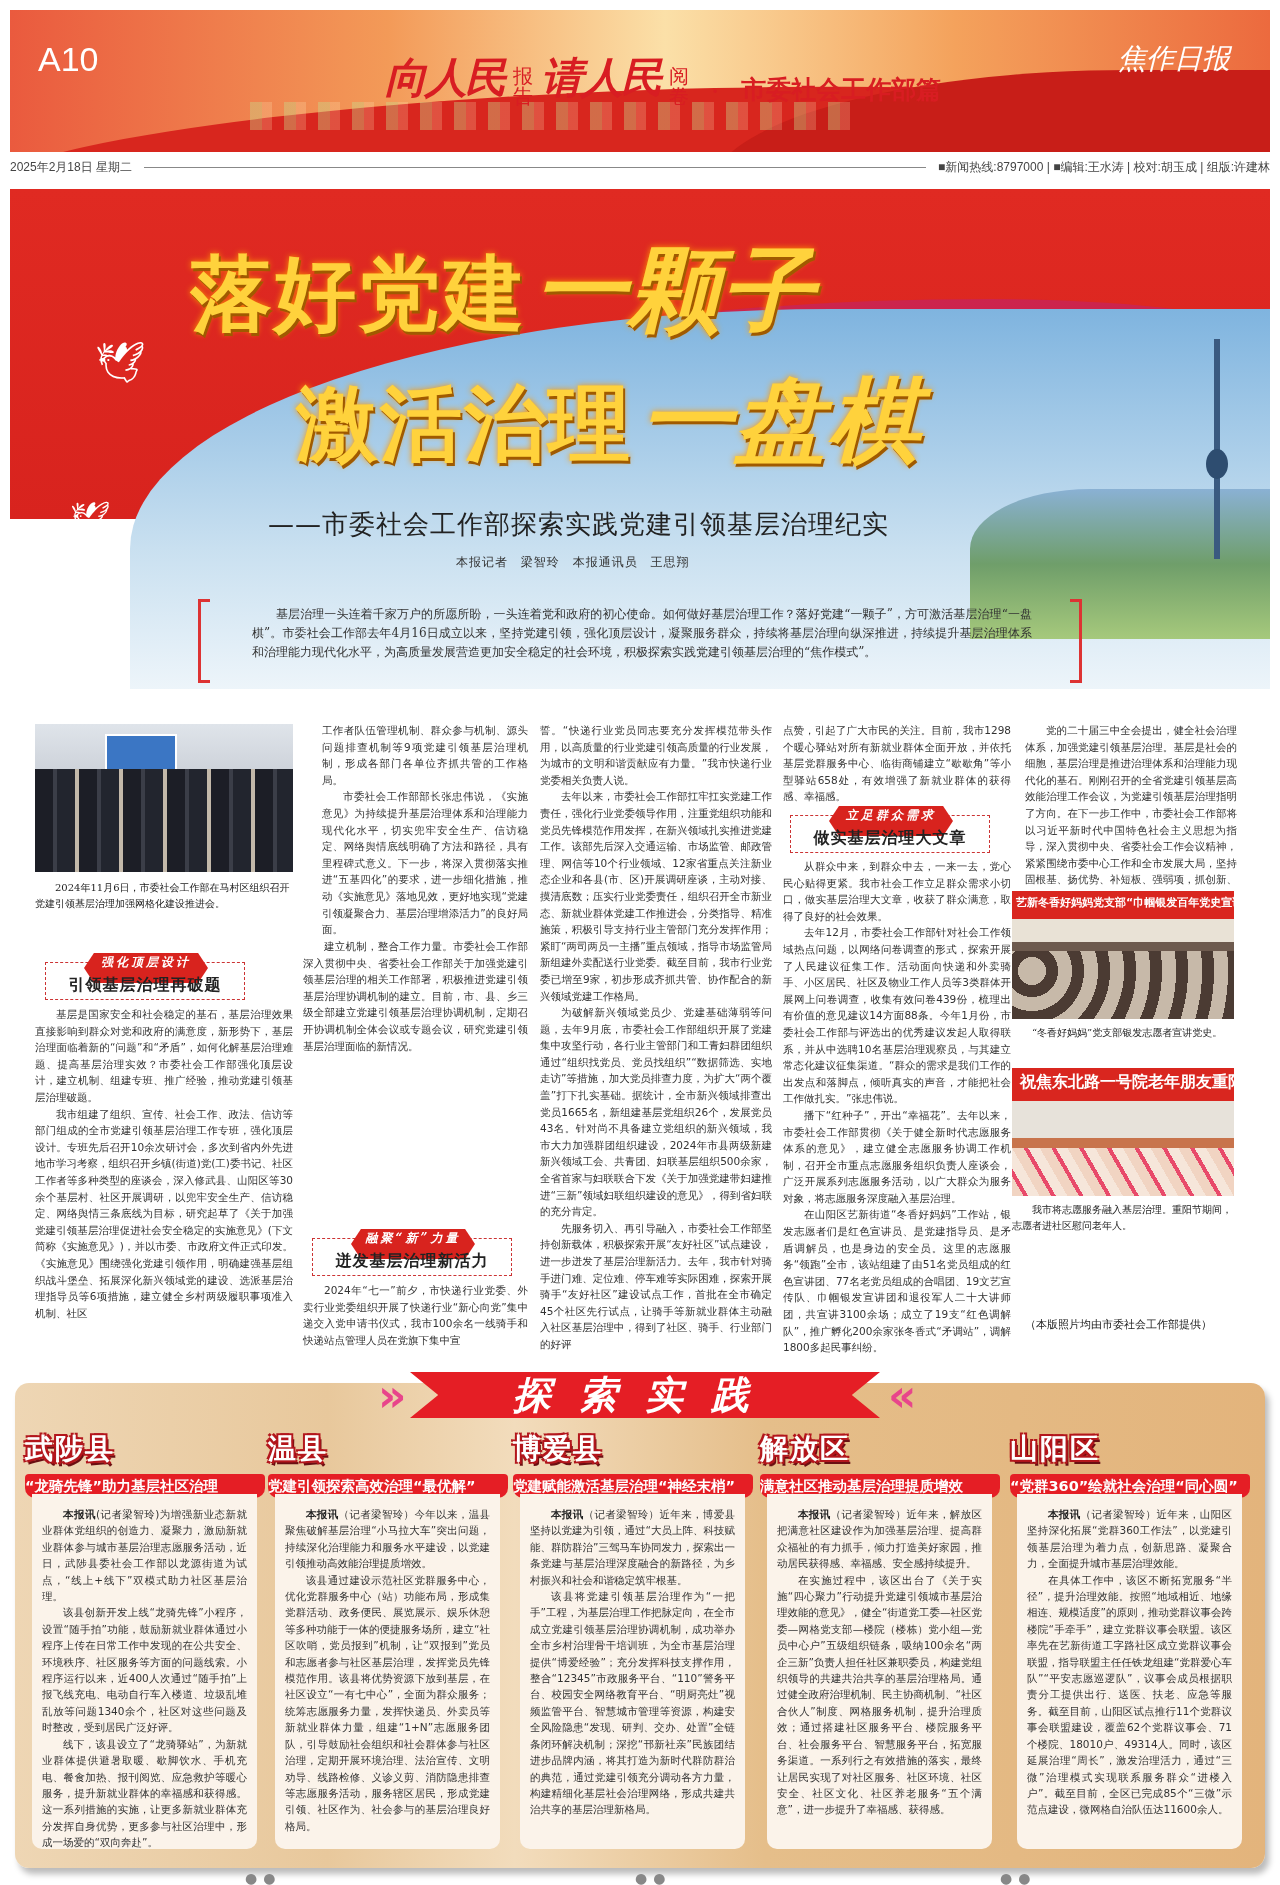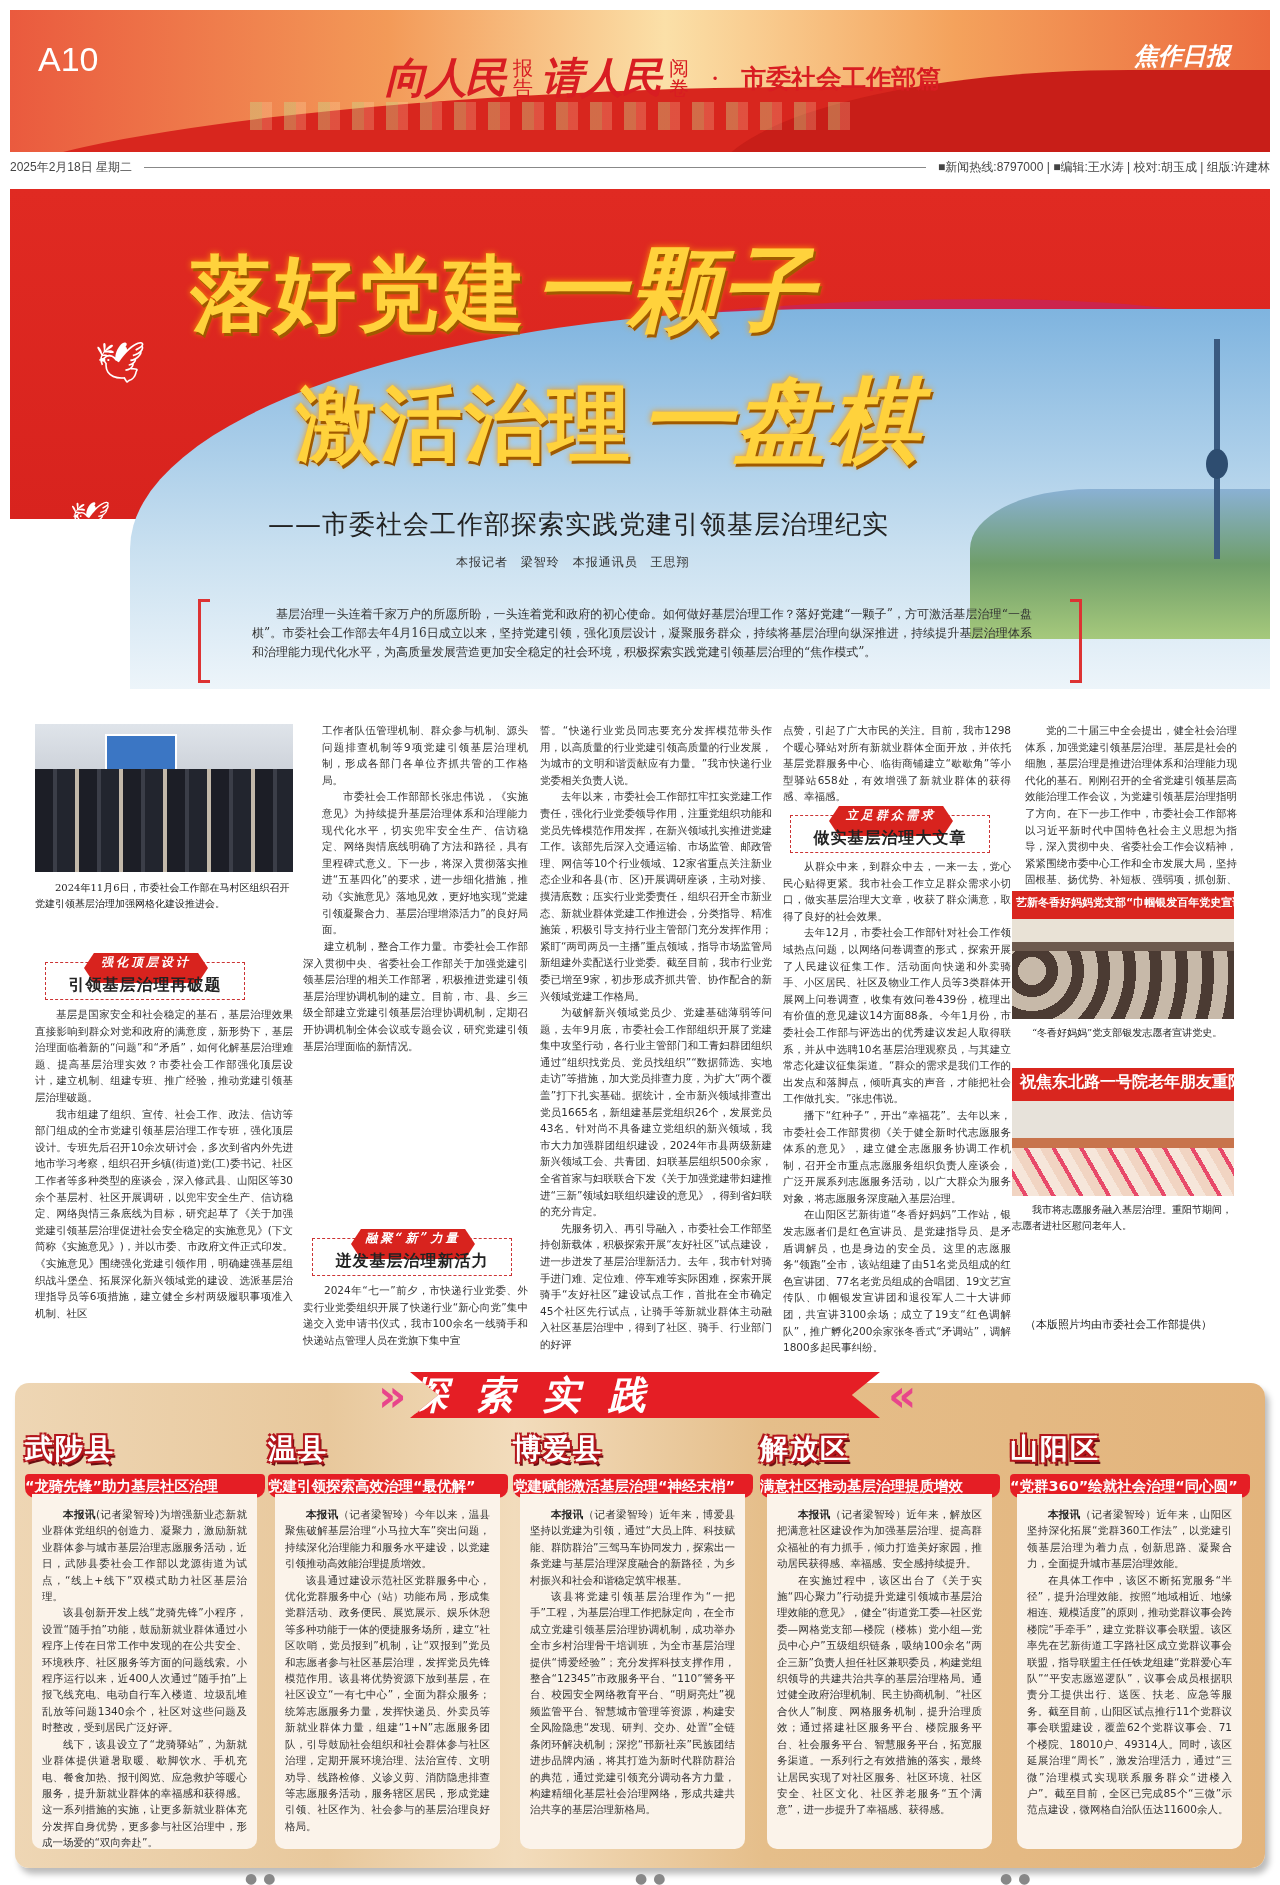--- a/index.html
+++ b/index.html
@@ -2,26 +2,26 @@
 <html><head>
 <meta charset="utf-8">
 <style>
 *{box-sizing:border-box;margin:0;padding:0}
 body{width:1280px;height:1885px;background:#fff;font-family:"DejaVu Serif","Liberation Serif",serif;color:#333;position:relative;overflow:hidden}
 .masthead{position:absolute;left:10px;top:10px;width:1260px;height:142px;background:linear-gradient(90deg,#ea5a3e 0%,#f39a58 30%,#fbe0a8 52%,#f4a25c 75%,#ec6a3e 100%);overflow:hidden}
 .masthead .wave1{position:absolute;left:-40px;top:80px;width:1360px;height:120px;background:#d8261e;border-radius:50% 50% 0 0/70% 70% 0 0;transform:rotate(-2deg)}
 .masthead .wave2{position:absolute;left:700px;top:60px;width:700px;height:120px;background:#c81e18;border-radius:60% 0 0 0/100% 0 0 0}
 .masthead .city{position:absolute;left:240px;top:92px;width:600px;height:28px;background:repeating-linear-gradient(90deg,rgba(200,220,140,.55) 0 12px,rgba(255,240,190,.3) 12px 22px,transparent 22px 34px);opacity:.7}
 .page-no{position:absolute;left:28px;top:30px;font-family:"Liberation Sans",sans-serif;font-size:34px;color:#fff;font-weight:300;z-index:2}
-.slogan{position:absolute;left:375px;top:40px;z-index:2;display:flex;align-items:center;gap:8px}
+.slogan{position:absolute;left:375px;top:40px;z-index:2;display:flex;align-items:flex-end;gap:8px}
 .slogan .big{font-family:"DejaVu Serif",serif;font-style:italic;font-size:42px;font-weight:bold;color:#d81d22;letter-spacing:-2px}
 .slogan .stack{display:flex;flex-direction:column;font-size:20px;line-height:20px;color:#d81d22}
 .slogan .dot{font-size:26px;color:#d81d22;margin:0 14px}
 .slogan .sect{font-family:"DejaVu Sans",sans-serif;font-size:25px;font-weight:bold;color:#d81d22}
-.paper-logo{position:absolute;right:40px;top:30px;font-style:italic;font-size:24px;color:#fff;font-weight:bold;z-index:2}
+.paper-logo{position:absolute;right:40px;top:30px;font-style:italic;font-size:28px;color:#fff;font-weight:normal;z-index:2}
 .dateline{position:absolute;left:10px;top:158px;width:1260px;height:18px;display:flex;align-items:center;font-family:"Liberation Sans",sans-serif;font-size:12px;color:#444}
 .dateline .rule{flex:1;height:1px;background:#888;margin:0 12px}
 .hero{position:absolute;left:10px;top:189px;width:1260px;height:500px;overflow:hidden;background:#fff}
 .hero .red{position:absolute;left:0;top:0;width:1260px;height:330px;background:linear-gradient(180deg,#e02a22,#d8231e)}
 .hero .sky{position:absolute;left:120px;top:120px;width:1400px;height:600px;border-radius:50% 0 0 0/40% 0 0 0;background:linear-gradient(180deg,#7fb4df 0%,#c9e0f0 40%,#fff 75%)}
 .hero .pink{position:absolute;left:380px;top:110px;width:1000px;height:110px;border-radius:60% 40% 0 0/100% 80% 0 0;background:#c92555;opacity:.85}
 .hero .city{position:absolute;right:0;top:300px;width:300px;height:150px;background:linear-gradient(180deg,#8ab1d4 0%,#6f9e6a 50%,#a6c97c 100%);border-radius:40% 0 0 0}
 .hero .tower{position:absolute;right:50px;top:150px;width:6px;height:220px;background:#3a5a80}
 .hero .tower::after{content:"";position:absolute;left:-8px;top:110px;width:22px;height:30px;border-radius:50%;background:#2e4d70}
 .dove{position:absolute;color:#fff;font-size:40px;font-family:"DejaVu Sans",sans-serif}
@@ -48,21 +48,21 @@
 .sechead .ttl{position:absolute;left:0;top:12px;width:100%;font-family:"DejaVu Sans",sans-serif;font-size:16px;font-weight:bold;color:#222;letter-spacing:1px}
 .photo2{left:1012px;top:891px;width:222px;height:128px;background:linear-gradient(180deg,#d9261f 0 22%,#e9e2d6 22% 40%,#6d5a4e 40% 100%)}
 .photo2 .banner{position:absolute;left:4px;top:4px;font-family:"DejaVu Sans",sans-serif;font-size:11px;font-weight:bold;color:#fff;white-space:nowrap}
 .photo2 .heads{position:absolute;left:0;top:60px;width:222px;height:68px;background:repeating-radial-gradient(circle at 20px 20px,#c7b9a9 0 14px,#4b3b33 14px 26px)}
 .photo3{left:1012px;top:1068px;width:222px;height:128px;background:linear-gradient(180deg,#d9261f 0 26%,#e7e2da 26% 55%,#c8744c 55% 100%)}
 .photo3 .banner{position:absolute;left:8px;top:4px;font-family:"DejaVu Sans",sans-serif;font-size:16px;font-weight:bold;color:#fff;white-space:nowrap}
 .photo3 .table{position:absolute;left:0;top:80px;width:222px;height:48px;background:repeating-linear-gradient(60deg,#f1d4c2 0 10px,#e84a6a 10px 14px,#f6e6da 14px 24px)}
 .credit{position:absolute;left:1025px;top:1317px;font-size:11px;color:#222}
 .explore{position:absolute;left:15px;top:1383px;width:1250px;height:485px;border-radius:14px;background:linear-gradient(90deg,#eed6b4 0%,#e8c89c 25%,#f2dcbc 40%,#e5be8a 60%,#e3b47c 100%);box-shadow:4px 6px 6px #bbb}
 .ribbon{position:absolute;left:410px;top:1372px;width:470px;height:46px;background:#e51e25;clip-path:polygon(0 0,100% 0,94% 50%,100% 100%,0 100%,6% 50%)}
-.ribbon span{display:block;font-family:"DejaVu Serif",serif;font-style:italic;font-weight:bold;font-size:38px;line-height:46px;color:#fff;letter-spacing:28px}
+.ribbon span{display:block;text-align:center;font-family:"DejaVu Serif",serif;font-style:italic;font-weight:bold;font-size:38px;line-height:46px;color:#fff;letter-spacing:28px}
 .chev{position:absolute;top:1374px;font-size:44px;color:#e8458b;font-weight:bold;font-family:"DejaVu Sans",sans-serif;line-height:44px}
 .county{position:absolute;top:1430px;width:240px;text-align:left}
 .county .name{font-family:"DejaVu Sans",sans-serif;font-size:28px;font-weight:bold;color:#fff;text-shadow:-2px -2px 0 #b3161c,2px -2px 0 #b3161c,-2px 2px 0 #b3161c,2px 2px 0 #b3161c,3px 4px 0 #6a0f12;letter-spacing:2px}
 .county .bar{margin-top:6px;height:24px;background:#e51e25;border-radius:4px 4px 10px 10px;color:#fff;font-family:"DejaVu Sans",sans-serif;font-size:14.5px;font-weight:bold;line-height:24px;white-space:nowrap;overflow:hidden}
 .card{position:absolute;top:1494px;width:225px;height:355px;background:#fbf3ea;border-radius:0 0 10px 10px;padding:12px 10px;font-family:"DejaVu Sans",sans-serif;font-size:10.5px;line-height:16.4px;color:#333;text-align:justify}
 .card p{text-indent:2em}
 .card b{color:#222}
 .dots{position:absolute;top:1870px;font-size:14px;color:#888;letter-spacing:6px}
 </style>
 </head>

